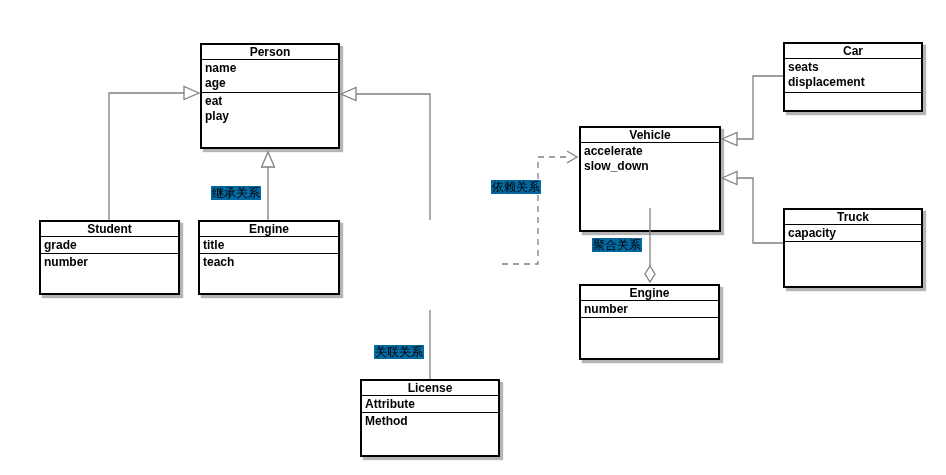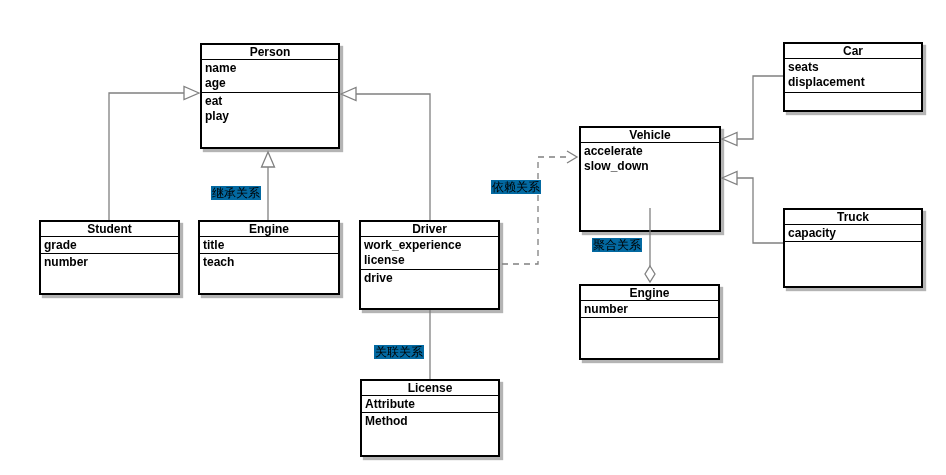--- a/index.html
+++ b/index.html
@@ -58,30 +58,20 @@
   <div class="uml-box" style="left:198px;top:220px;width:142px;height:75px">
     <div class="uml-title">Engine</div>
     <div class="uml-sec" style="height:17px">
       <div class="uml-row">title</div>
     </div>
     <div class="uml-sec grow">
       <div class="uml-row">teach</div>
     </div>
   </div>
 
-  <div class="uml-box" style="left:359px;top:220px;width:141px;height:90px">
-    <div class="uml-title">Driver</div>
-    <div class="uml-sec" style="height:33px">
-      <div class="uml-row">work_experience</div>
-      <div class="uml-row">license</div>
-    </div>
-    <div class="uml-sec grow">
-      <div class="uml-row">drive</div>
-    </div>
-  </div>
 
   <div class="uml-box" style="left:360px;top:379px;width:140px;height:78px">
     <div class="uml-title">License</div>
     <div class="uml-sec" style="height:17px">
       <div class="uml-row">Attribute</div>
     </div>
     <div class="uml-sec grow">
       <div class="uml-row">Method</div>
     </div>
   </div>

